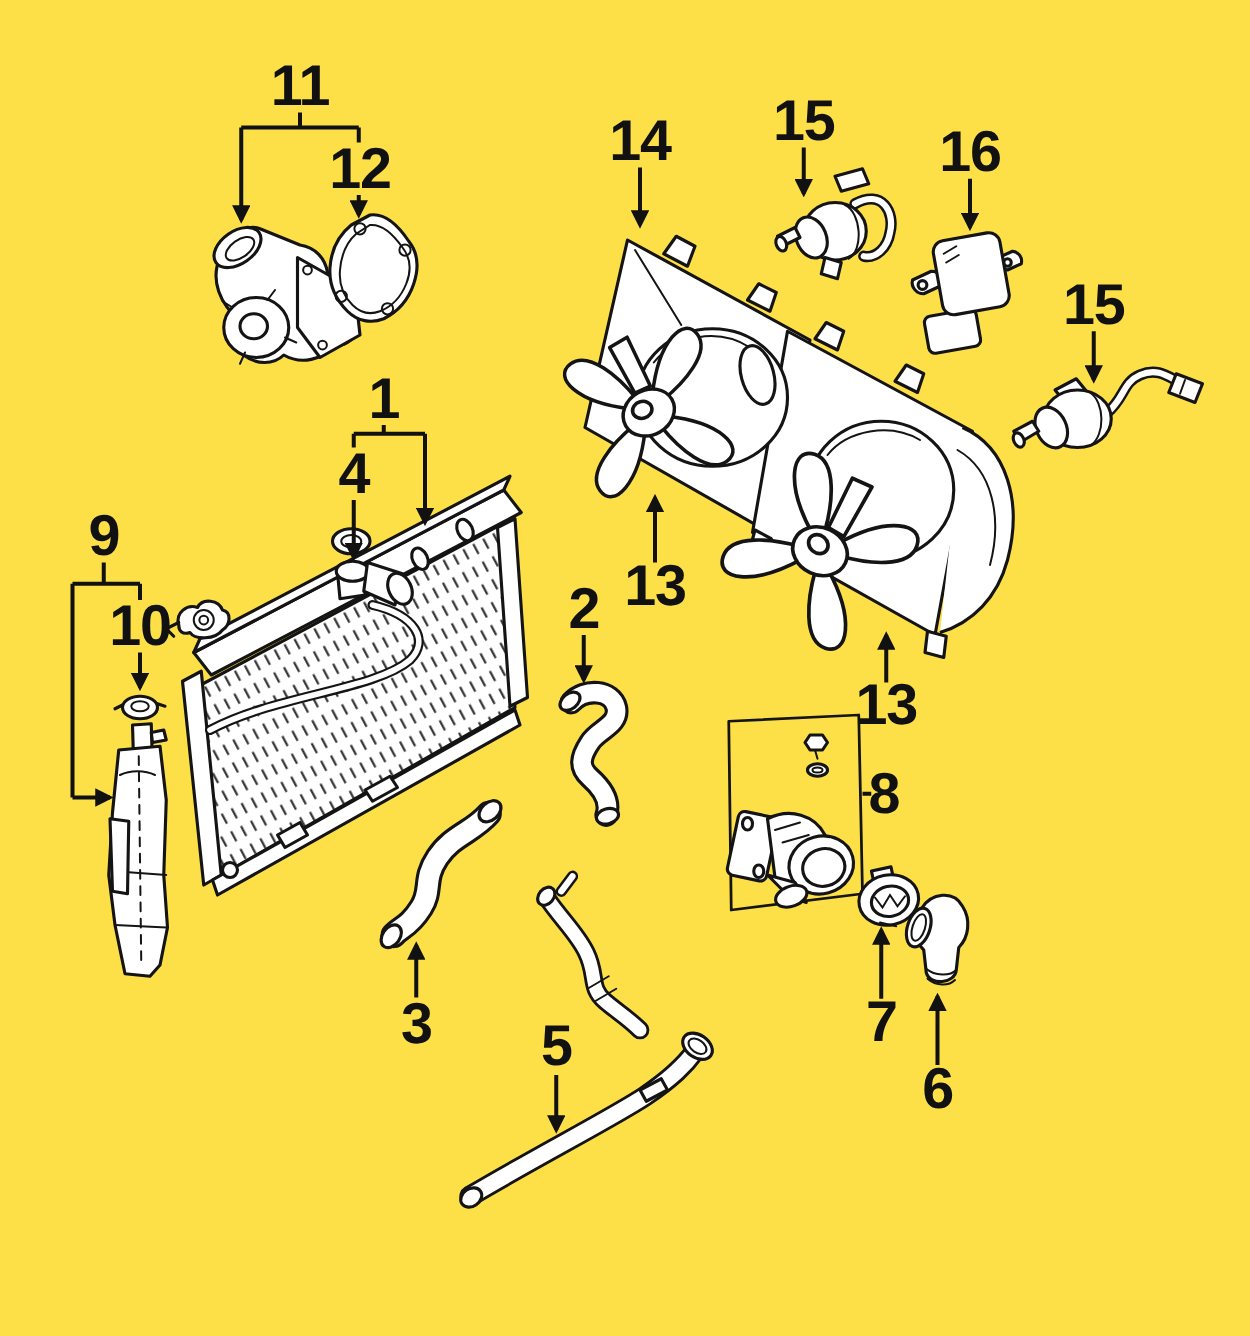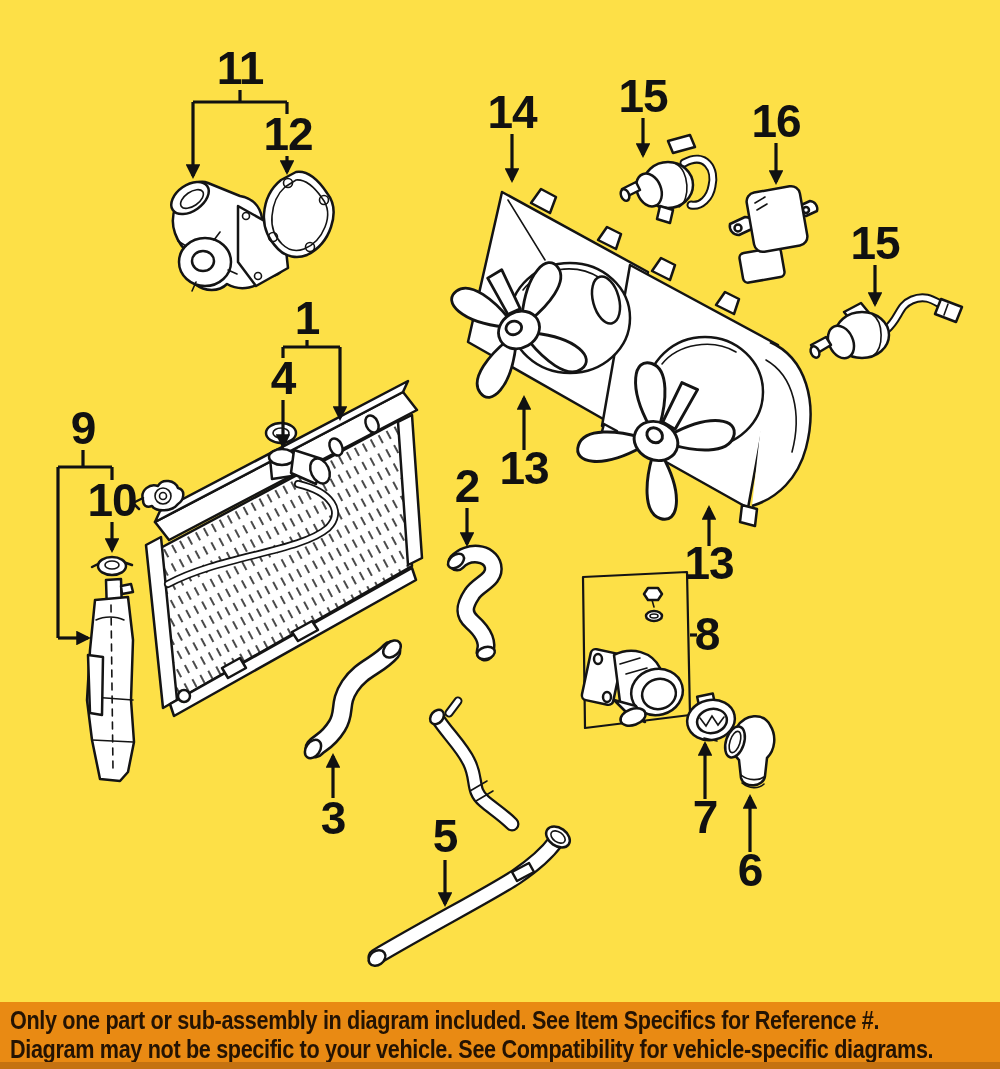--- a/index.html
+++ b/index.html
@@ -312,19 +312,14 @@
   <g>
     <text class="callout" x="705" y="833">7</text>
     <path class="lead lead-a" d="M705,799 V744"></path>
   </g>
   <g>
     <text class="callout" x="750" y="886">6</text>
     <path class="lead lead-a" d="M750,852 V797"></path>
   </g>
 </svg>
 
-<div class="banner">
-  <div class="banner-line">Only one part or sub-assembly in diagram included. See Item Specifics for Reference #.</div>
-  <div class="banner-line">Diagram may not be specific to your vehicle. See Compatibility for vehicle-specific diagrams.</div>
-  <div class="banner-shade"></div>
+
 </div>
 
-</div>
-
 </body></html>

